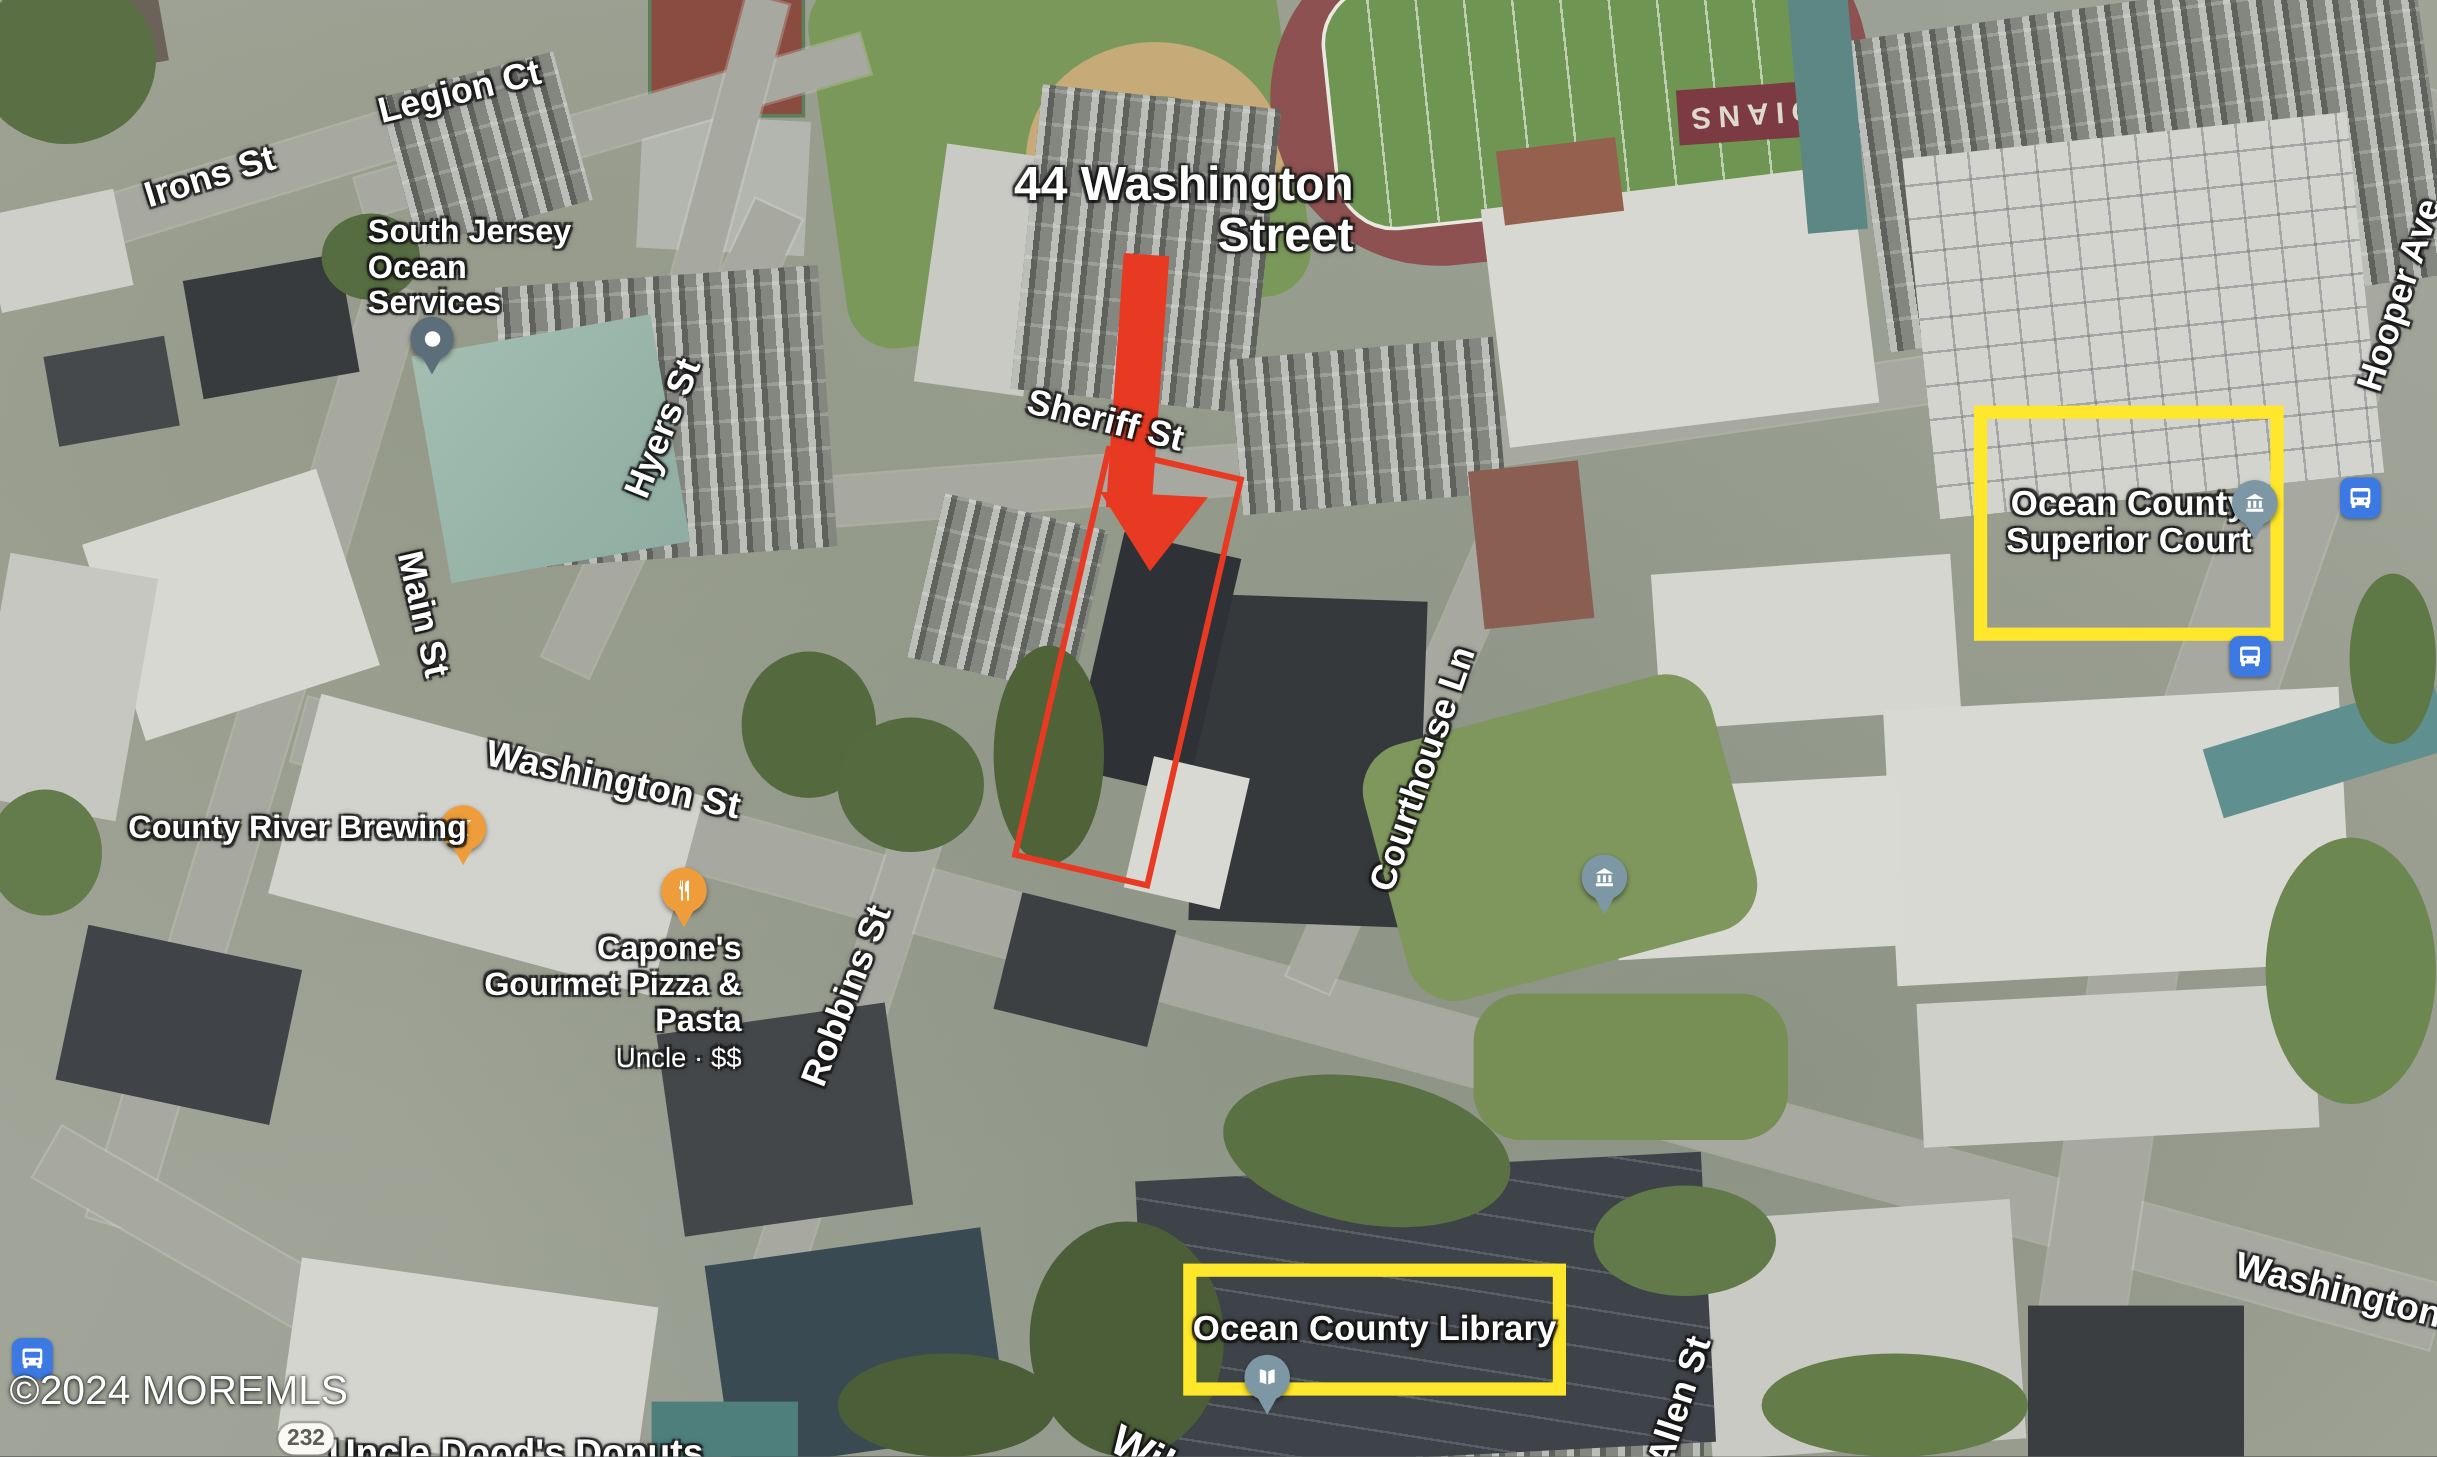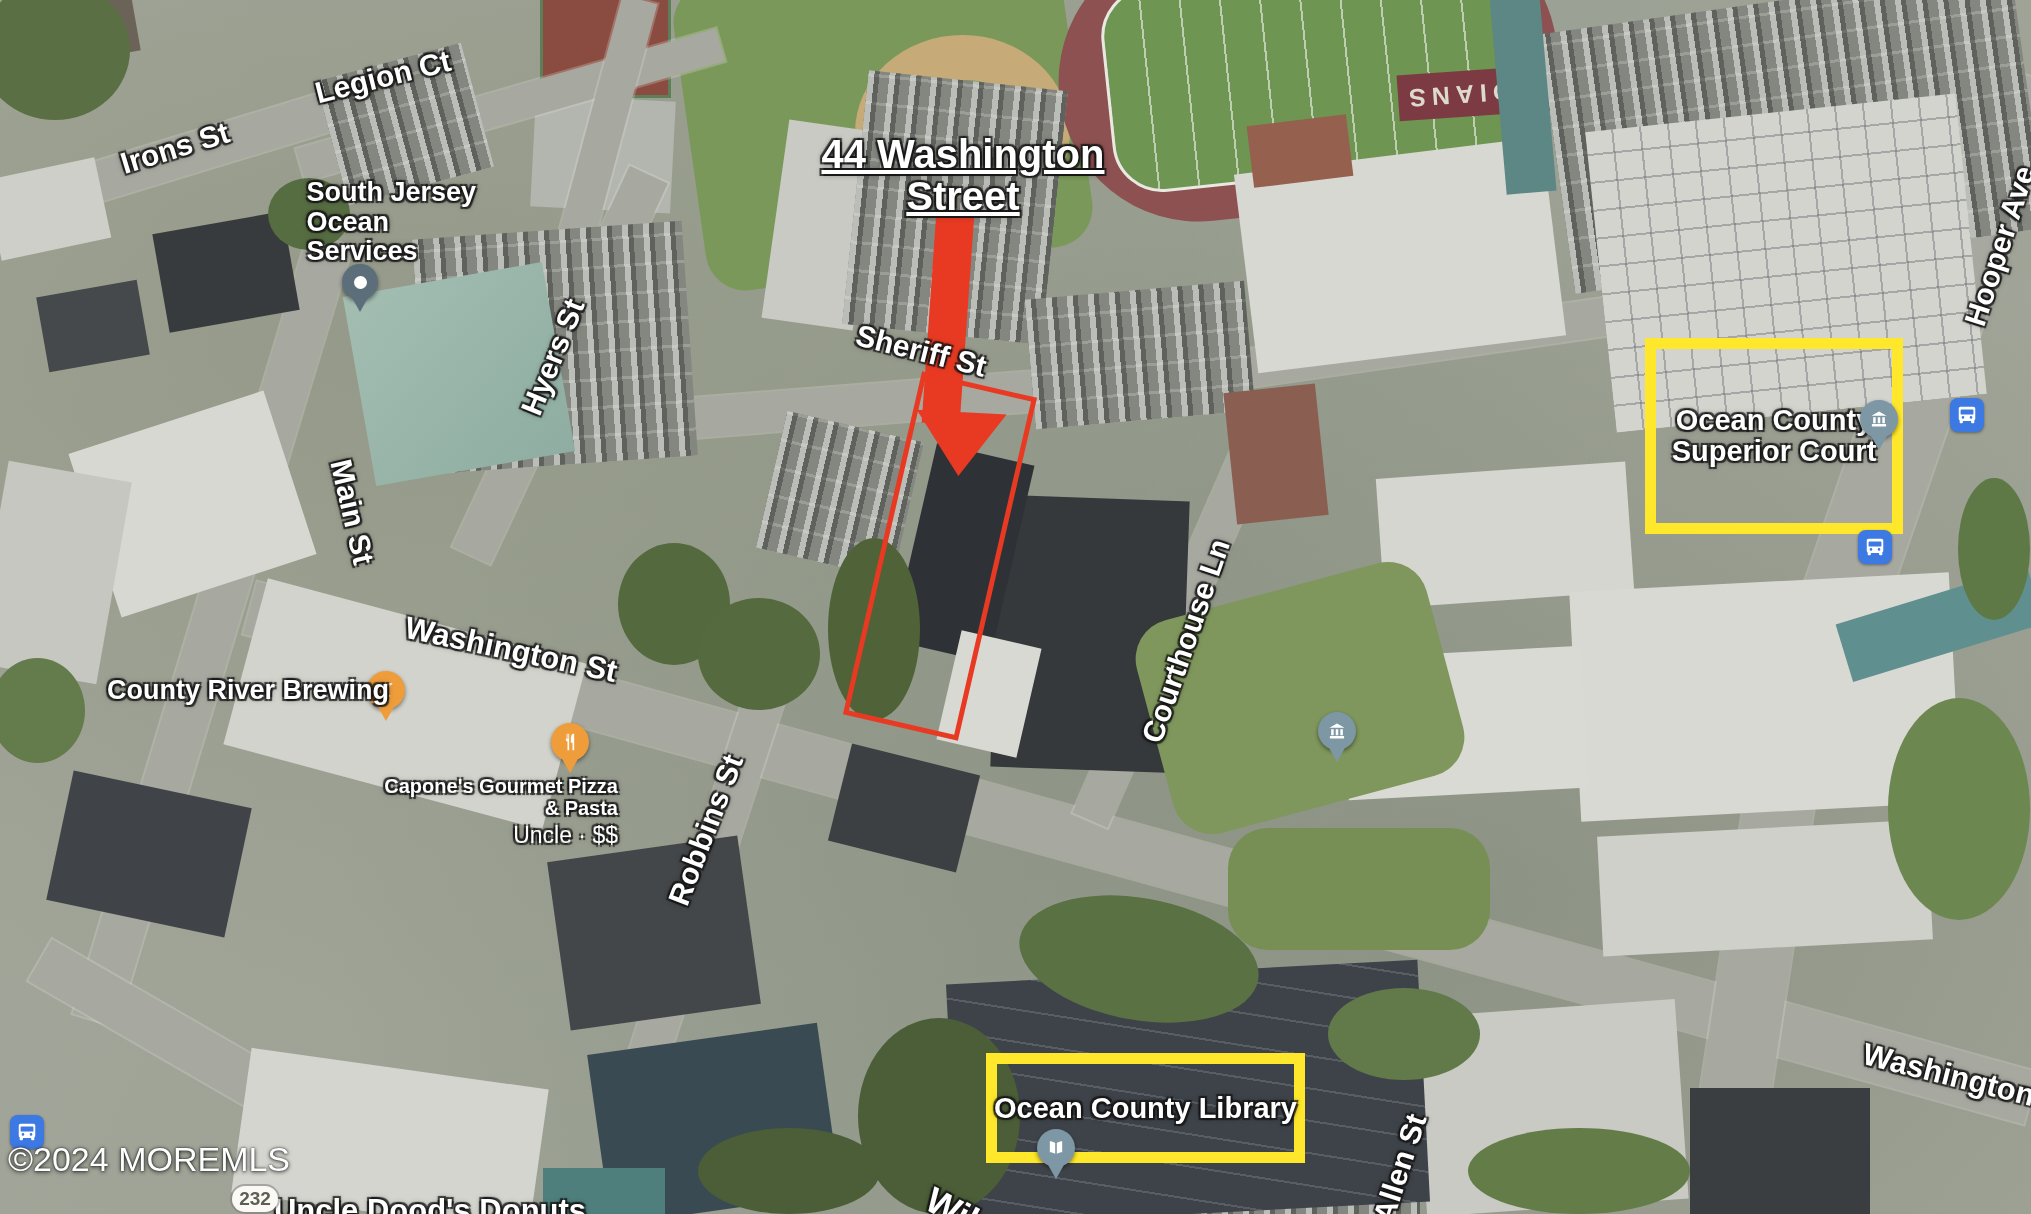--- a/index.html
+++ b/index.html
@@ -149,21 +149,21 @@
   <div class="bg tree" style="left:1468px;top:1128px;width:222px;height:86px;background:#647c48;"></div>
   <div class="bg tree" style="left:1888px;top:698px;width:142px;height:222px;background:#6d8751;"></div>
   <div class="bg tree" style="left:1958px;top:478px;width:72px;height:142px;background:#5e7846;"></div>
   <div class="bg tree" style="left:-20px;top:-20px;width:150px;height:140px;background:#5a7044;"></div>
   <div class="bg tree" style="left:268px;top:178px;width:82px;height:72px;background:#566c41;"></div>
   <div class="bg tree" style="left:-10px;top:658px;width:95px;height:105px;background:#647b4c;"></div>
 
   <div style="position:absolute;left:881px;top:380px;width:118px;height:352px;border:5px solid #e83a22;box-sizing:border-box;transform:rotate(13deg);"></div>
   <div class="red" style="position:absolute;left:929px;top:212px;width:38px;height:212px;transform:rotate(4deg);"></div>
   <div style="position:absolute;left:915px;top:412px;width:0;height:0;border-left:45px solid transparent;border-right:45px solid transparent;border-top:64px solid #e83a22;transform:rotate(3deg);"></div>
-  <div class="lbl wrap" style="left:963px;top:175px;width:330px;text-align:center;font-size:40px;line-height:1.05;text-decoration:underline;">44 Washington Street</div>
+  <div class="lbl wrap" style="left:963px;top:175px;width:330px;text-align:right;font-size:40px;line-height:1.05;">44 Washington Street</div>
 
   <div class="ybox" style="left:1645px;top:338px;width:258px;height:196px;">
     <div class="lbl wrap" style="position:static;transform:none;width:215px;text-align:center;font-size:29px;line-height:1.08;">Ocean County Superior Court</div>
   </div>
   <div class="ybox" style="left:986px;top:1053px;width:319px;height:110px;">
     <div class="lbl" style="position:static;transform:none;font-size:29px;">Ocean County Library</div>
   </div>
 
   <div class="pin gpin" style="left:1879px;top:425px;">
     <div class="head">
@@ -247,21 +247,21 @@
   <div class="lbl" style="left:1186px;top:641px;font-size:30px;transform:translate(-50%,-50%) rotate(-71deg);">Courthouse Ln</div>
   <div class="lbl" style="left:706px;top:830px;font-size:30px;transform:translate(-50%,-50%) rotate(-69deg);">Robbins St</div>
   <div class="lbl" style="left:2000px;top:246px;font-size:30px;transform:translate(-50%,-50%) rotate(-72deg);">Hooper Ave</div>
   <div class="lbl" style="left:1968px;top:1080px;font-size:31px;transform:translate(-50%,-50%) rotate(14deg);">Washington St</div>
   <div class="lbl" style="left:1400px;top:1168px;font-size:30px;transform:translate(-50%,-50%) rotate(-72deg);">Allen St</div>
   <div class="lbl" style="left:952px;top:1210px;font-size:36px;transform:translate(-50%,-50%) rotate(28deg);">Wil</div>
 
   <div class="lbl wrap poi-lbl" style="left:404px;top:223px;width:195px;text-align:left;font-size:27px;line-height:1.1;">South Jersey Ocean Services</div>
   <div class="lbl poi-lbl" style="left:248px;top:690px;font-size:27px;">County River Brewing</div>
   <div style="position:absolute;left:380px;top:775px;width:238px;text-align:right;">
-    <div class="lbl wrap" style="position:static;transform:none;font-size:20px;line-height:1.12;">Capone's Gourmet Pizza &amp; Pasta</div>
+    <div class="lbl wrap" style="position:static;transform:none;font-size:27px;line-height:1.12;">Capone's Gourmet Pizza &amp; Pasta</div>
     <div class="lbl" style="position:static;transform:none;font-size:23px;font-weight:400;margin-top:2px;">Uncle · $$</div>
   </div>
   <div class="lbl poi-lbl" style="left:430px;top:1211px;font-size:31px;">Uncle Dood's Donuts</div>
 
   <div class="badge" style="left:232px;top:1186px;width:46px;height:26px;font-size:19px;">232</div>
   <div style="position:absolute;left:8px;top:1140px;color:#fff;font-size:34px;font-weight:400;text-shadow:0 1px 4px rgba(0,0,0,.8), 0 0 2px rgba(0,0,0,.7);">©2024 MOREMLS</div>
 
 </div>
 
 </body></html>

